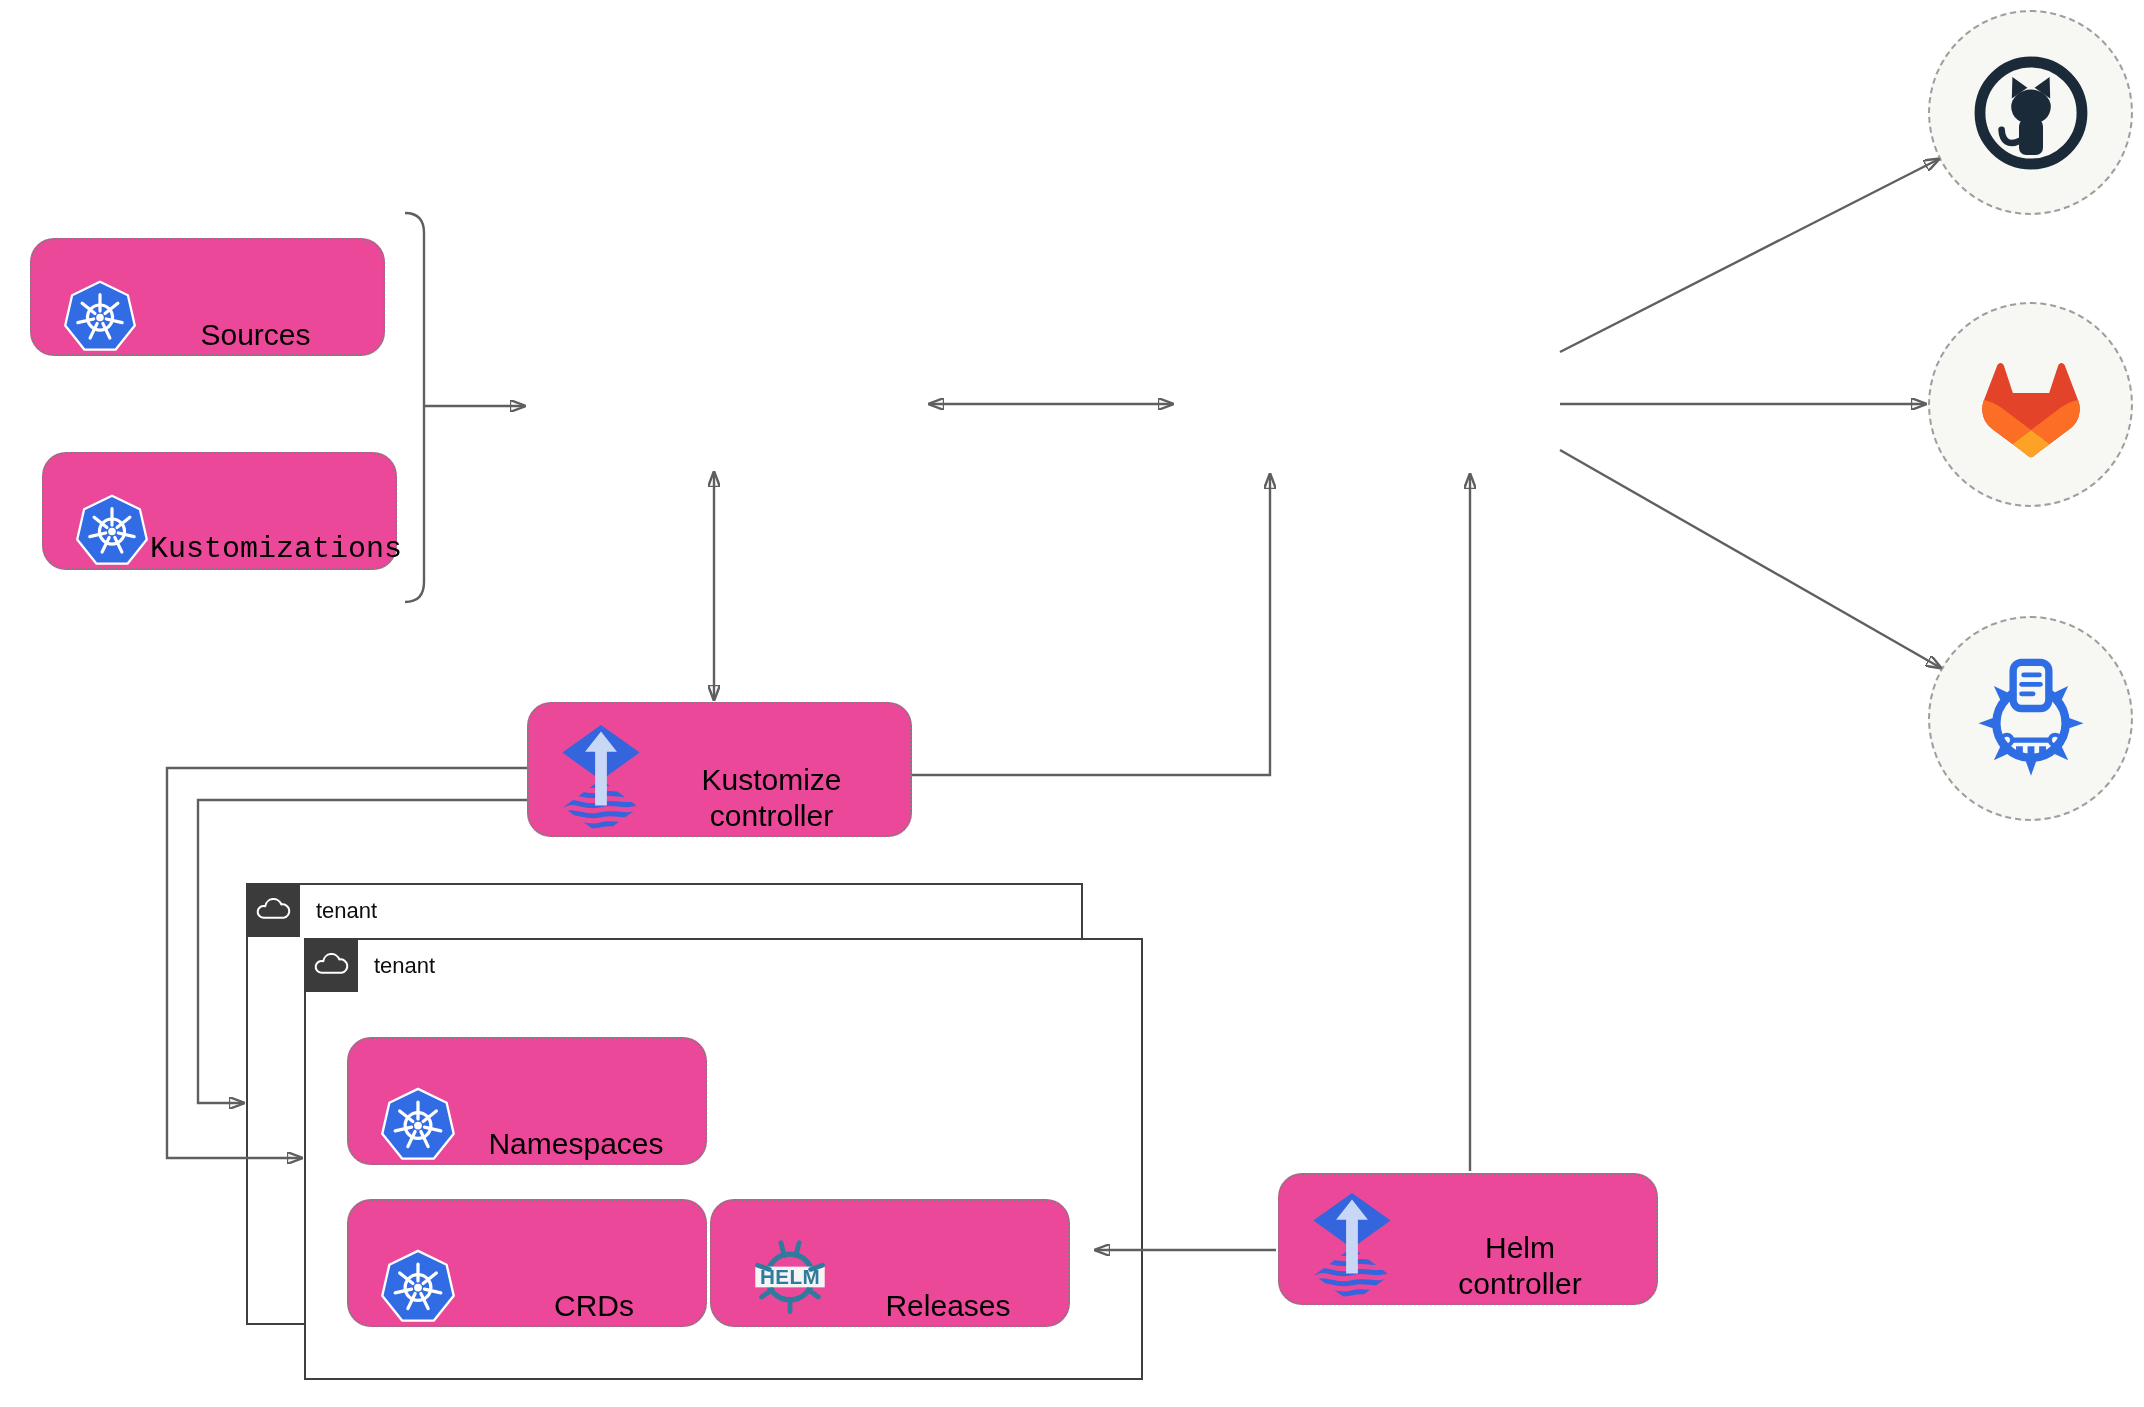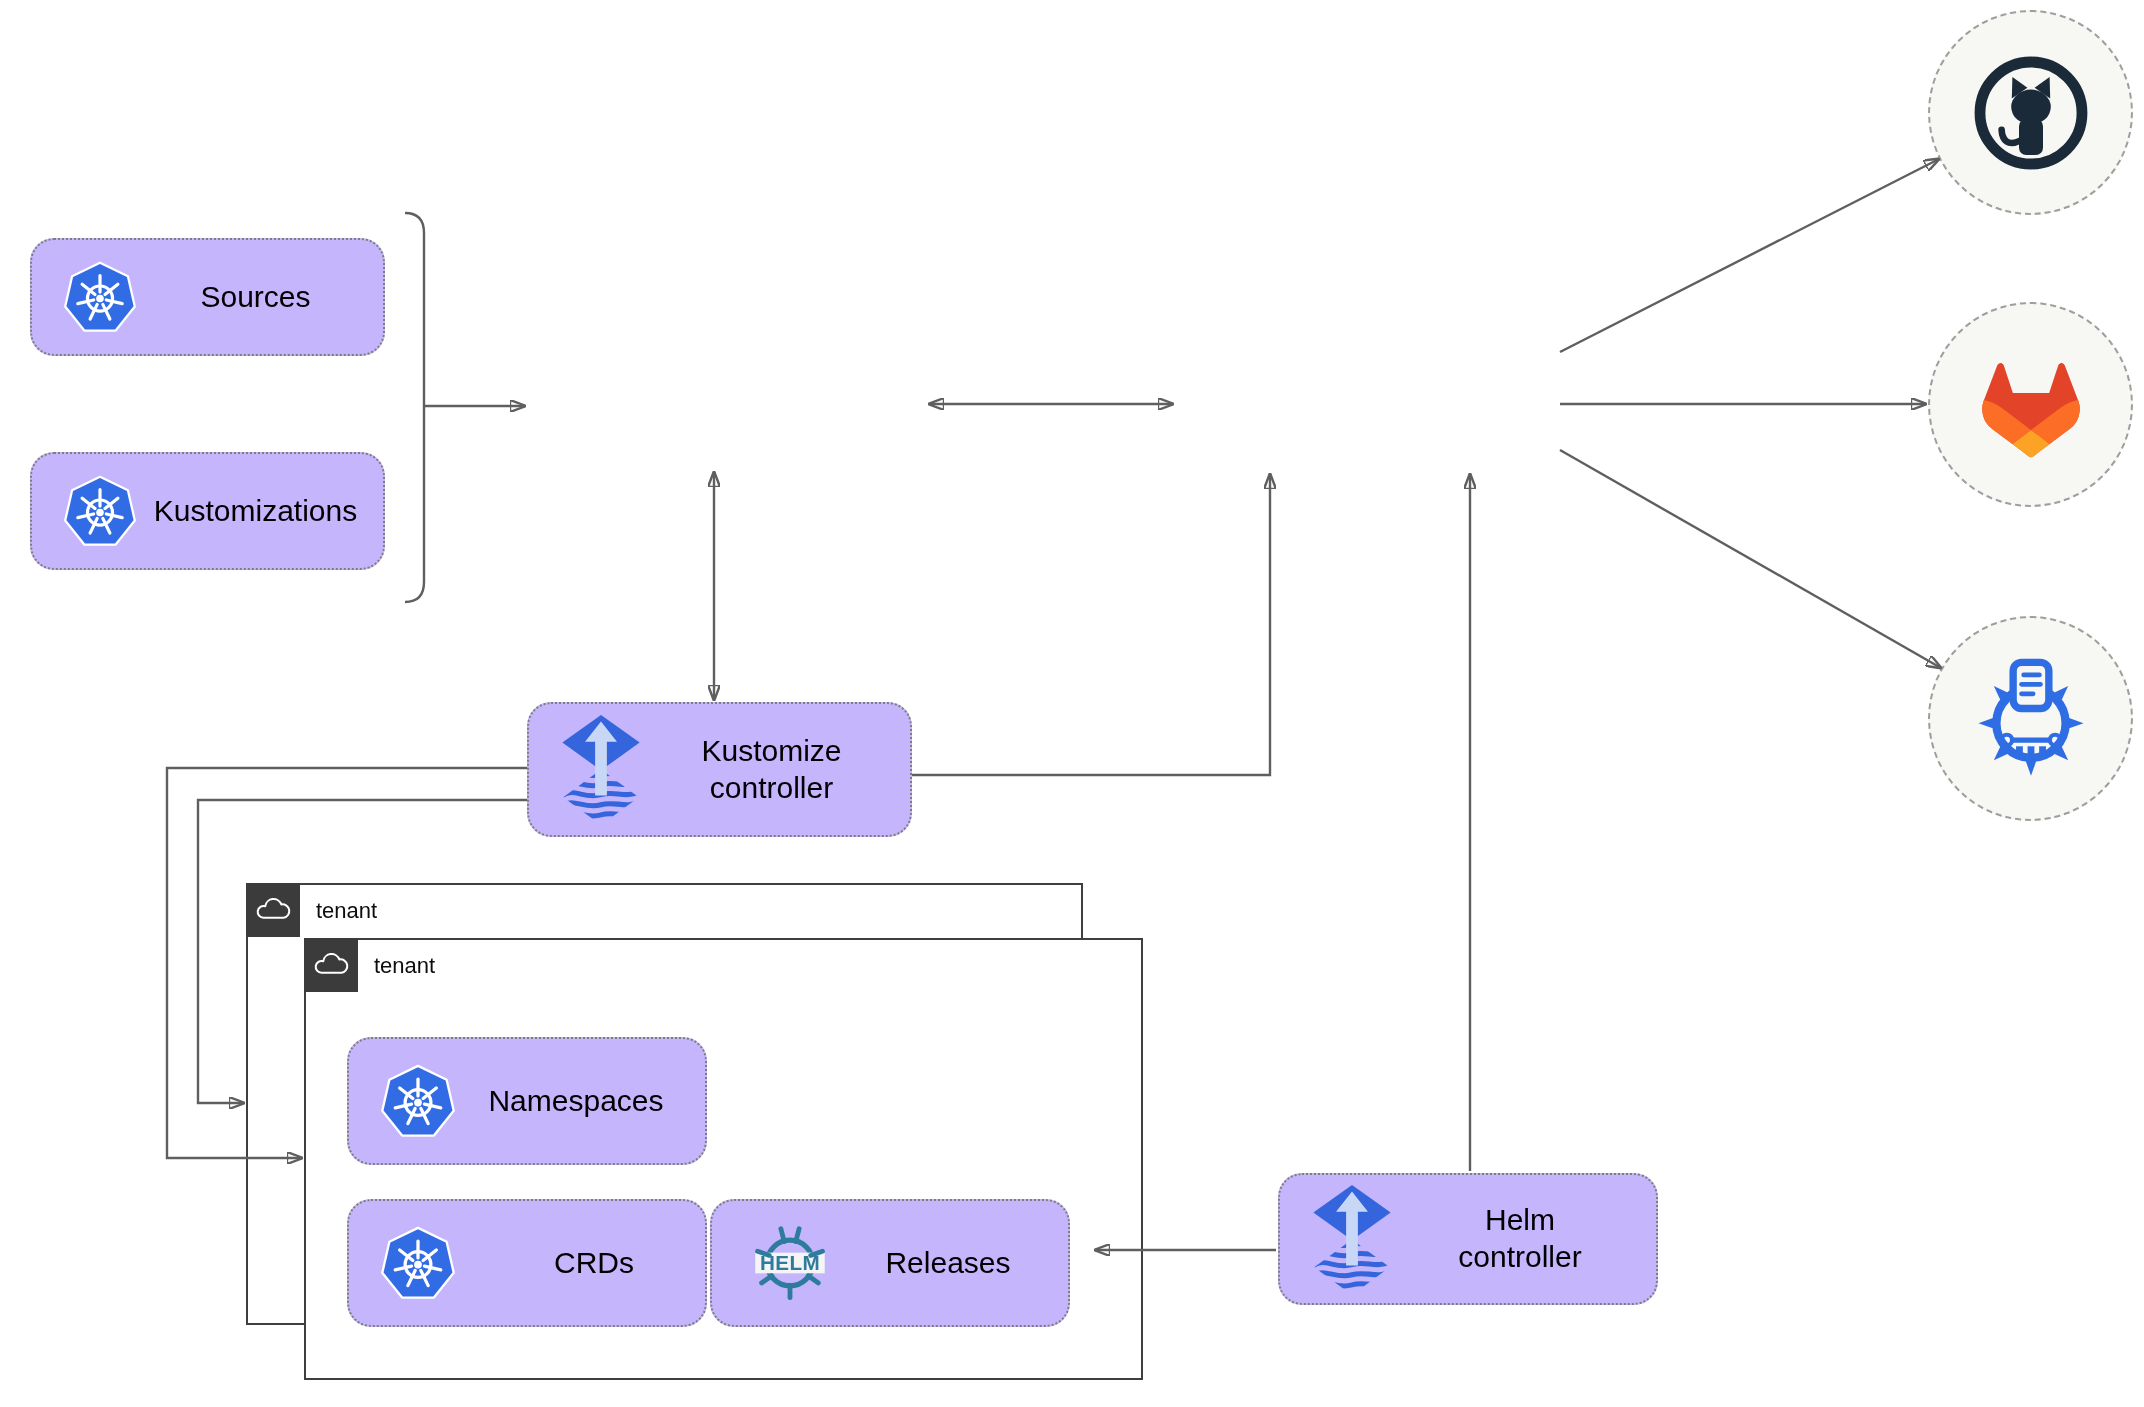--- a/index.html
+++ b/index.html
@@ -1,20 +1,20 @@
 <!DOCTYPE html>
 <html><head>
 <meta charset="utf-8">
 <style>
   html,body { margin:0; padding:0; background:#ffffff; font-family:"Liberation Sans", sans-serif; }
   #canvas { position:relative; width:2144px; height:1407px; background:#ffffff; overflow:hidden; }
 
   
-  .node { position:absolute; background:#c4b5fd; border:2.2px dotted #7d7d7d; border-radius:24px;
-          display:flex; align-items:center; box-sizing:border-box; }
+  .node { position:absolute; background:#ec4899; border:2.2px dotted #7d7d7d; border-radius:24px;
+          display:flex; align-items:flex-end; box-sizing:border-box; }
   .node-icon { margin-left:30px; flex:0 0 auto; display:flex; align-items:center; }
   .node-label { flex:1; text-align:center; font-size:30px; color:#000; line-height:1.22; padding-right:10px; }
   .node-label .narrow { display:inline-block; max-width:195px; }
 
   
   .tenant { position:absolute; background:#ffffff; border:2.5px solid #3f3f3f; box-sizing:border-box; }
   .tenant-header { position:absolute; left:-2.5px; top:-2.5px; width:54px; height:54px; background:#3b3b3b;
                    display:flex; align-items:center; justify-content:center; }
   .tenant-label { position:absolute; left:68px; top:0; height:52px; line-height:52px; font-size:22px; color:#0d0d0d; }
 
@@ -125,21 +125,21 @@
 
   <div class="node" style="left:30px; top:238px; width:355px; height:118px;">
     <span class="node-icon">
       <svg viewBox="0 0 100 100" width="76" height="76">
           <use href="#k8s-logo"></use>
         </svg>
       </span>
     <span class="node-label">Sources</span>
   </div>
 
-  <div class="node" style="left:30px; top:452px; width:355px; height:118px;">
+  <div class="node" style="left:42px; top:452px; width:355px; height:118px;font-family:Liberation Mono, monospace;">
     <span class="node-icon">
       <svg viewBox="0 0 100 100" width="76" height="76">
           <use href="#k8s-logo"></use>
         </svg>
       </span>
     <span class="node-label">Kustomizations</span>
   </div>
 
 
 

